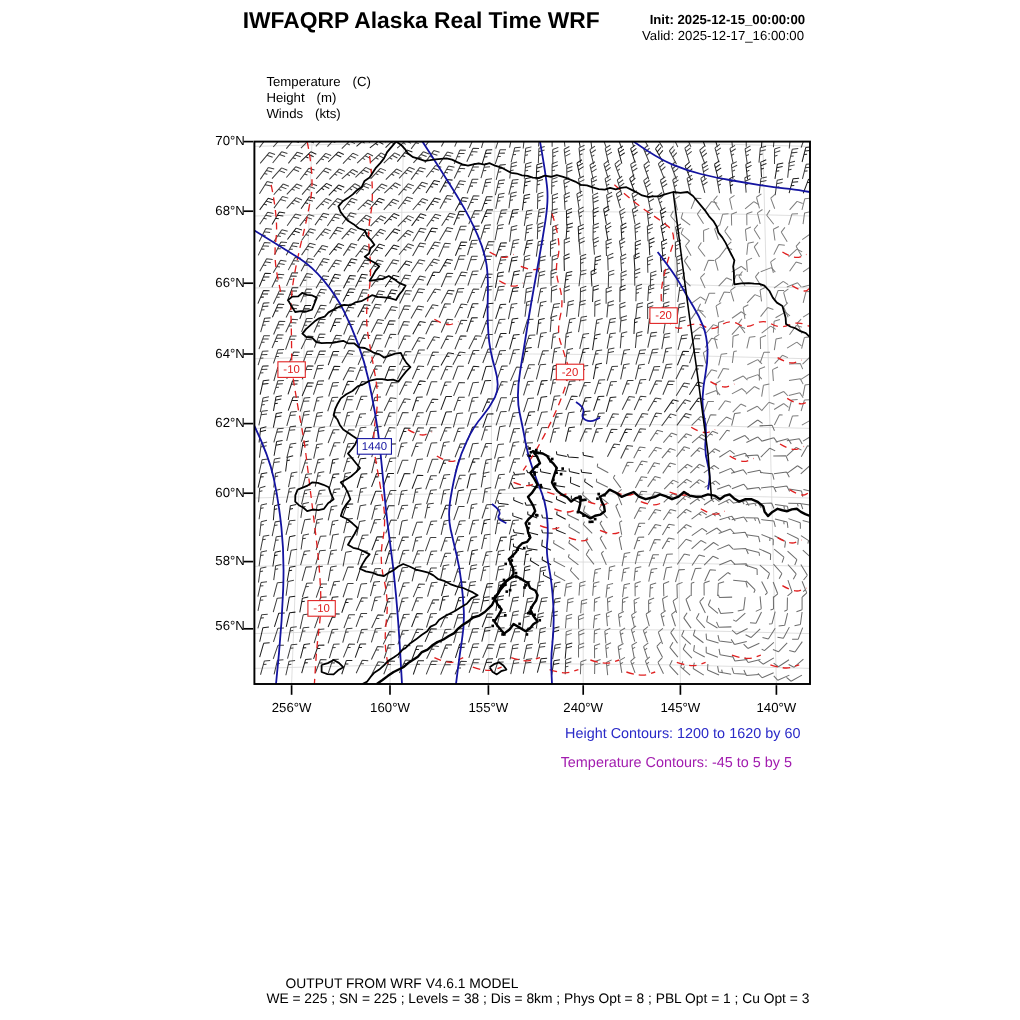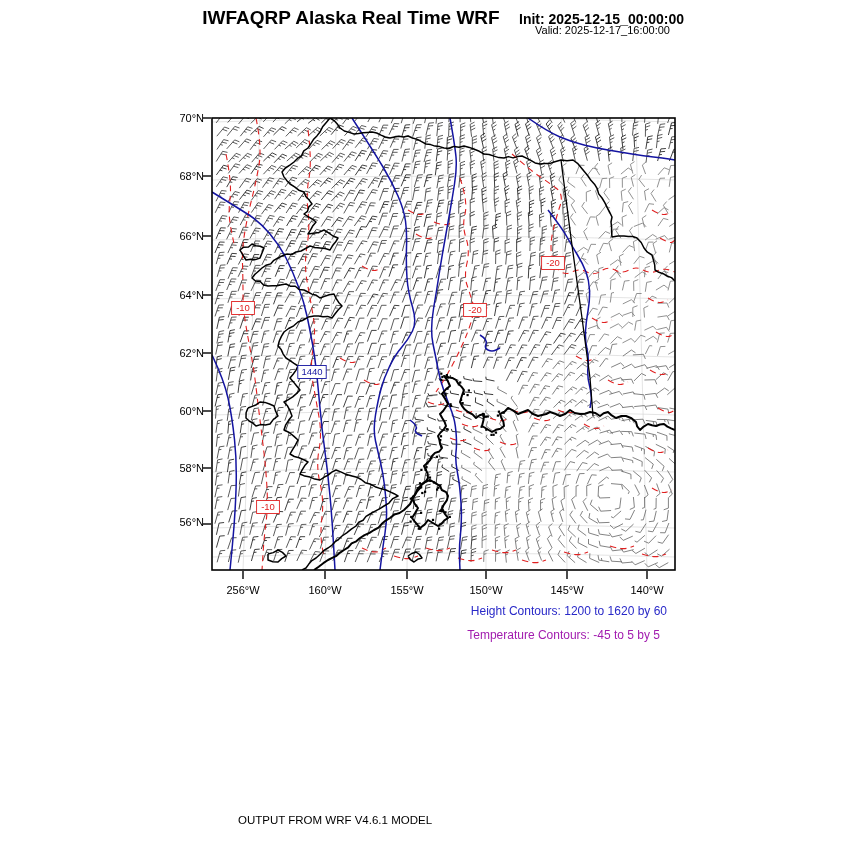--- a/index.html
+++ b/index.html
@@ -1,54 +1,65 @@
 <!DOCTYPE html>
 <html><head>
 <meta charset="utf-8">
 <style>
   html,body{margin:0;padding:0;background:#fff;}
   #page{position:relative;width:850px;height:850px;background:#ffffff;overflow:hidden;
         font-family:"Liberation Sans", sans-serif;color:#000;}
   .title{position:absolute;left:351px;top:7px;transform:translateX(-50%);
          font-size:19px;font-weight:bold;white-space:nowrap;}
-  .initline{position:absolute;right:166px;top:11px;font-size:14px;font-weight:bold;white-space:nowrap;}
+  .initline{position:absolute;right:179px;top:11px;font-size:11px;font-weight:bold;white-space:nowrap;}
   .validline{position:absolute;right:180px;top:24px;font-size:11px;white-space:nowrap;}
   .legend{position:absolute;left:222px;top:63px;font-size:11px;line-height:13px;}
   .legend .row span.u{margin-left:10px;}
   .mapwrap{position:absolute;left:212px;top:118px;width:463px;height:452px;}
   .mapwrap svg{overflow:visible;display:block;}
   .ylab{position:absolute;left:160px;width:44px;text-align:right;font-size:11px;white-space:nowrap;}
   .xlab{position:absolute;top:584px;transform:translateX(-50%);font-size:11px;white-space:nowrap;}
   .cap-h{position:absolute;right:183px;top:604px;font-size:12px;white-space:nowrap;}
   .cap-t{position:absolute;right:190px;top:628px;font-size:12px;white-space:nowrap;}
   .footer1{position:absolute;left:222px;top:814px;font-size:11.5px;white-space:nowrap;margin-left:16px;}
   .footer2{position:absolute;left:222px;top:827px;font-size:11.5px;white-space:nowrap;}
 </style>
 </head>
 <body>
 
 <div id="page">
   <div class="title">IWFAQRP Alaska Real Time WRF</div>
   <div class="initline">Init: 2025-12-15_00:00:00</div>
   <div class="validline">Valid: 2025-12-17_16:00:00</div>
 
+  <div class="legend">
+    <div class="row">
+      <span>Temperature</span><span class="u">(C)</span>
+    </div>
+    <div class="row">
+      <span>Height</span><span class="u">(m)</span>
+    </div>
+    <div class="row">
+      <span>Winds</span><span class="u">(kts)</span>
+    </div>
+  </div>
 
   <div class="ylab" style="top:112px">70°N</div>
   <div class="ylab" style="top:170px">68°N</div>
   <div class="ylab" style="top:230px">66°N</div>
   <div class="ylab" style="top:289px">64°N</div>
   <div class="ylab" style="top:347px">62°N</div>
   <div class="ylab" style="top:405px">60°N</div>
   <div class="ylab" style="top:462px">58°N</div>
   <div class="ylab" style="top:516px">56°N</div>
 
   <div class="xlab" style="left:243px">256°W</div>
   <div class="xlab" style="left:325px">160°W</div>
   <div class="xlab" style="left:407px">155°W</div>
-  <div class="xlab" style="left:486px">150°W</div>
+  <div class="xlab" style="left:486px">240°W</div>
   <div class="xlab" style="left:567px">145°W</div>
   <div class="xlab" style="left:647px">140°W</div>
 
   <div class="mapwrap">
     <svg id="map" width="463" height="452" viewBox="0 0 463 452" xmlns="http://www.w3.org/2000/svg">
         <defs>
           <clipPath id="mapclip">
             <rect x="0" y="0" width="463" height="452"></rect>
           </clipPath>
         </defs>
@@ -1647,13 +1658,14 @@
           <line x1="355" y1="453" x2="355" y2="461"></line>
           <line x1="435" y1="453" x2="435" y2="461"></line>
         </g>
       </svg>
   </div>
 
   <div class="cap-h" style="color: rgb(41, 41, 200); padding-left: 28px;">Height Contours: 1200 to 1620 by 60</div>
   <div class="cap-t" style="color: #a21caf;">Temperature Contours: -45 to 5 by 5</div>
 
   <div class="footer1">OUTPUT FROM WRF V4.6.1 MODEL</div>
+  <div class="footer2">WE = 225 ; SN = 225 ; Levels = 38 ; Dis = 8km ; Phys Opt = 8 ; PBL Opt = 1 ; Cu Opt = 3</div>
 </div>
 
 </body></html>

